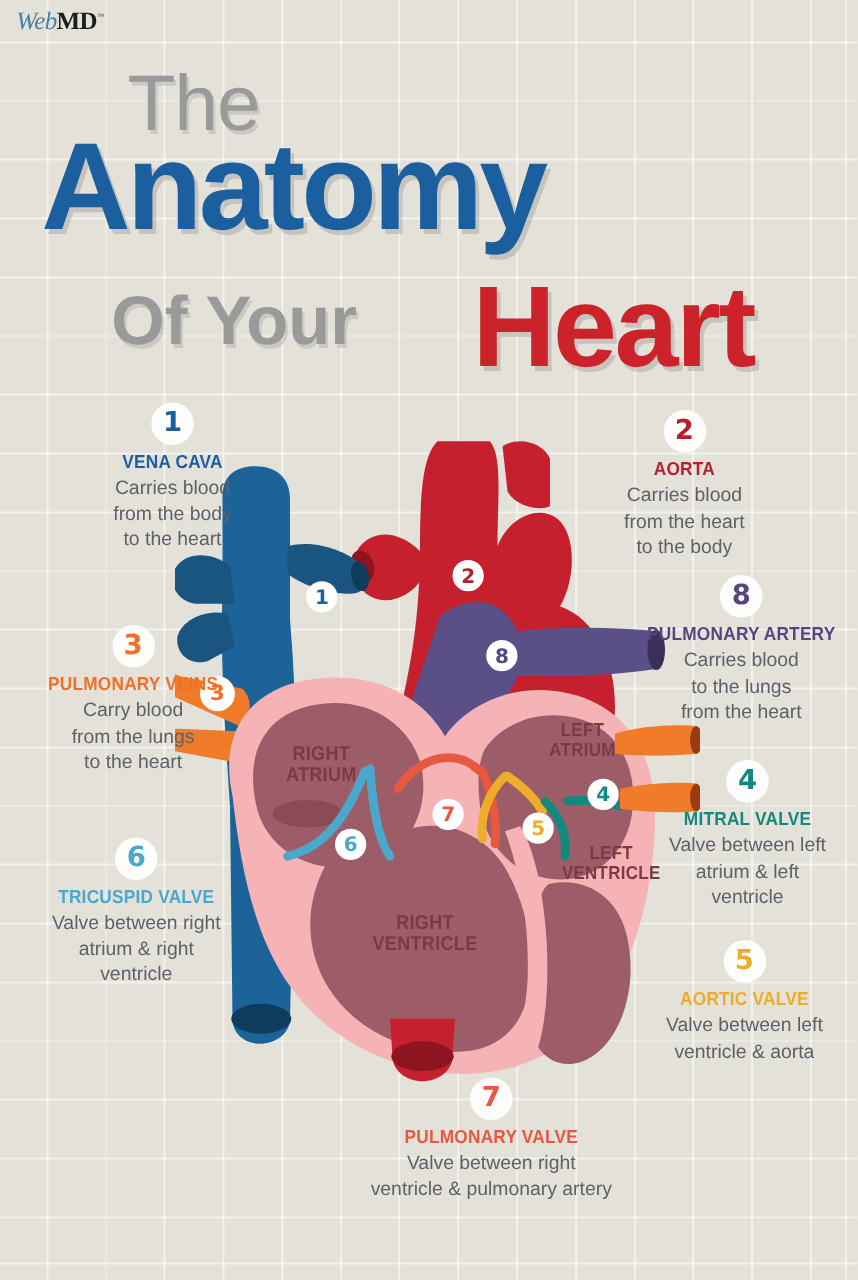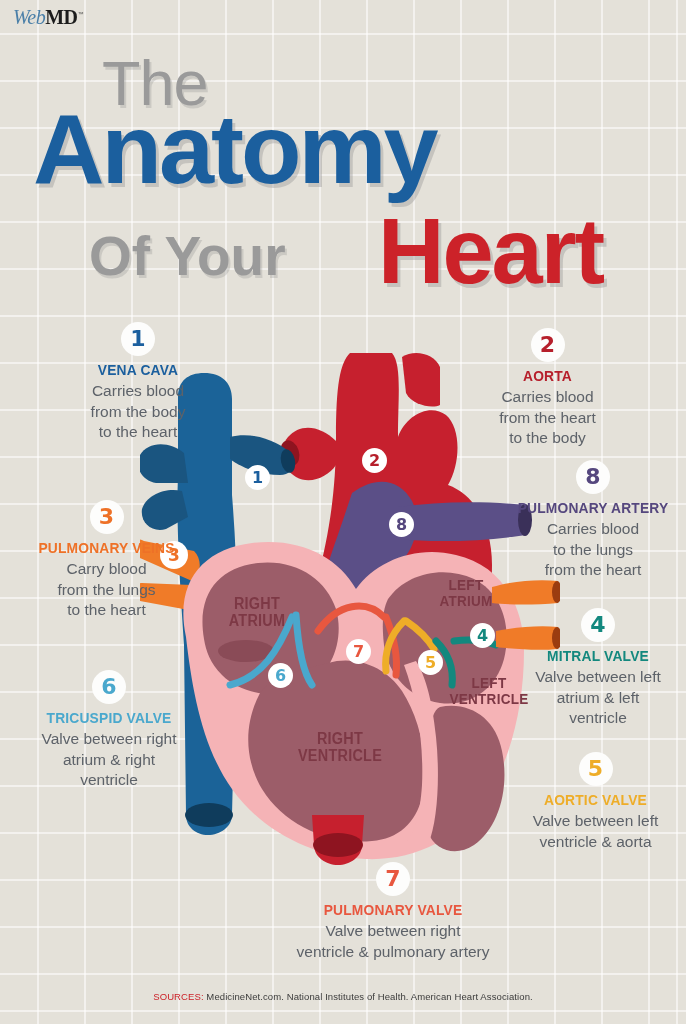--- a/index.html
+++ b/index.html
@@ -35,21 +35,21 @@
   }
   .t-anatomy {
     left:33px; top:55px; font-size:99px; font-weight:700; color:#1b5f9e;
     letter-spacing:-3px; text-shadow:3px 4px 0 rgba(150,150,150,0.4);
   }
   .t-ofyour {
     left:58px; top:185px; font-size:55px; font-weight:700; color:#9a9a9a;
     letter-spacing:0px; text-shadow:2px 3px 0 rgba(140,140,140,0.28);margin-left:31px;
   }
   .t-heart {
-    left:378px; top:161px; font-size:92px; font-weight:700; color:#cc2229;
+    left:378px; top:172px; font-size:92px; font-weight:700; color:#cc2229;
     letter-spacing:-2px; text-shadow:3px 4px 0 rgba(150,150,150,0.4);
   }
 
   
   .callout { position:absolute; text-align:center; }
   .badge {
     width:34px; height:34px; border-radius:50%; background:#fdfdfc;
     margin:0 auto 5px; line-height:34px; font-size:22px; font-weight:700;
     font-family:"DejaVu Sans", sans-serif;
   }
@@ -290,17 +290,14 @@
     <div class="co-title">AORTIC VALVE</div>
     <div class="co-body">Valve between left<br>ventricle &amp; aorta</div>
   </div>
 
   <div class="callout c-salmon" id="co7">
     <div class="badge">7</div>
     <div class="co-title">PULMONARY VALVE</div>
     <div class="co-body">Valve between right<br>ventricle &amp; pulmonary artery</div>
   </div>
 
-  <div id="sources">
-    <span class="lbl">SOURCES:</span><span> MedicineNet.com. National Institutes of Health. American Heart Association.</span>
-  </div>
 
 </div>
 
 </body></html>

